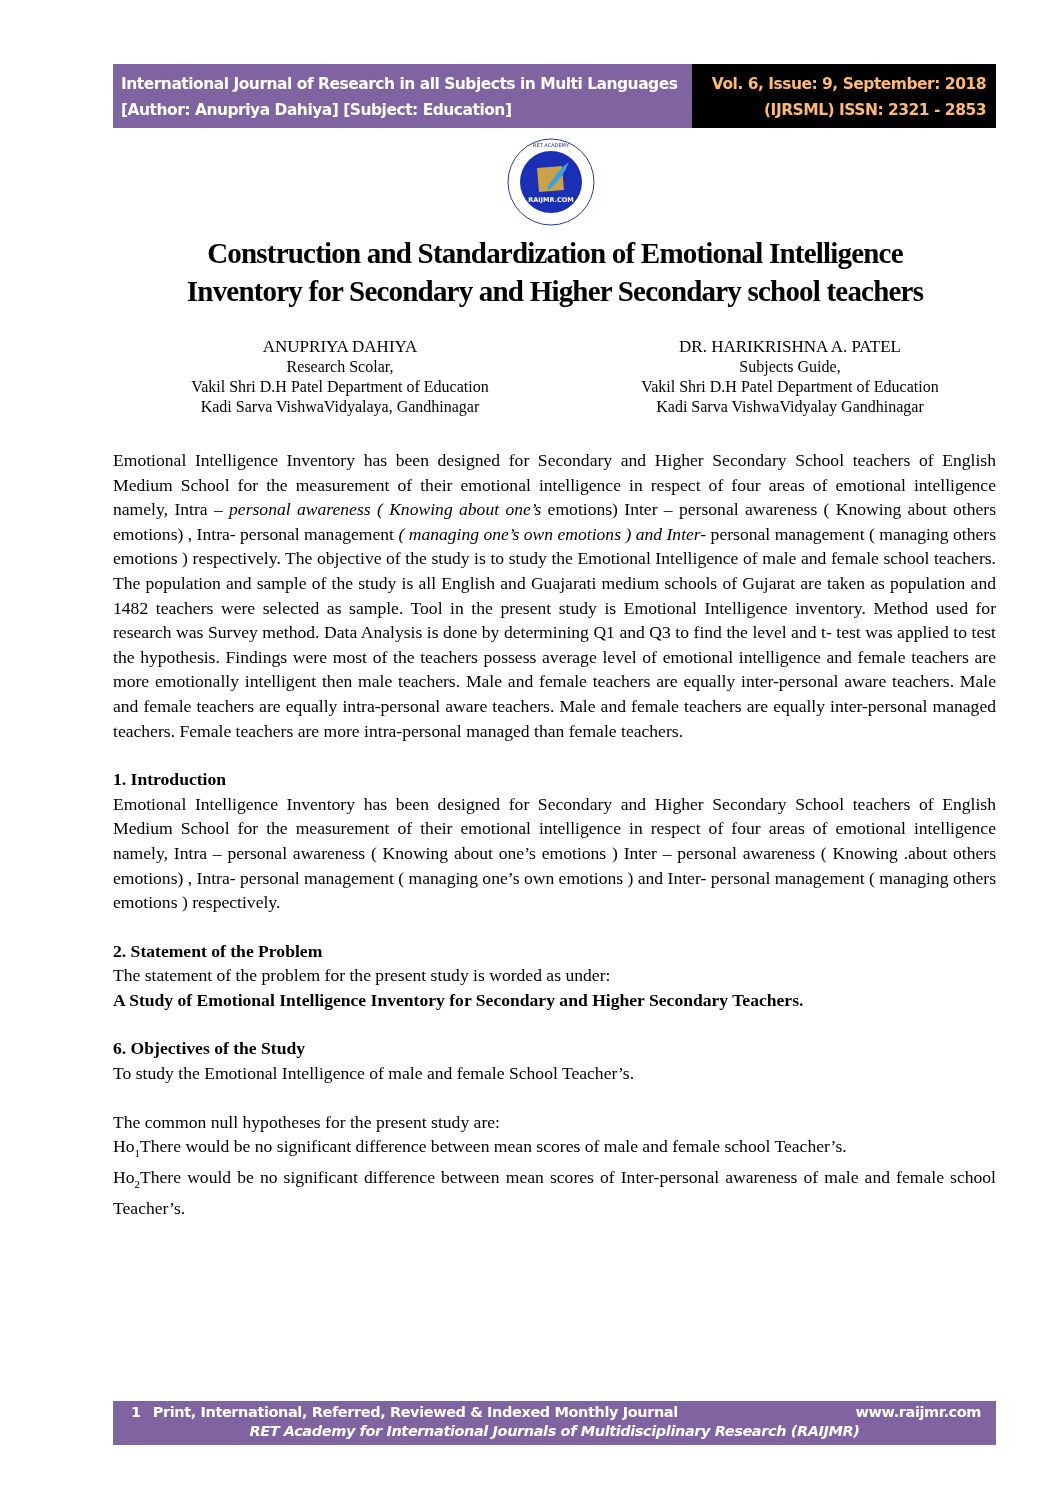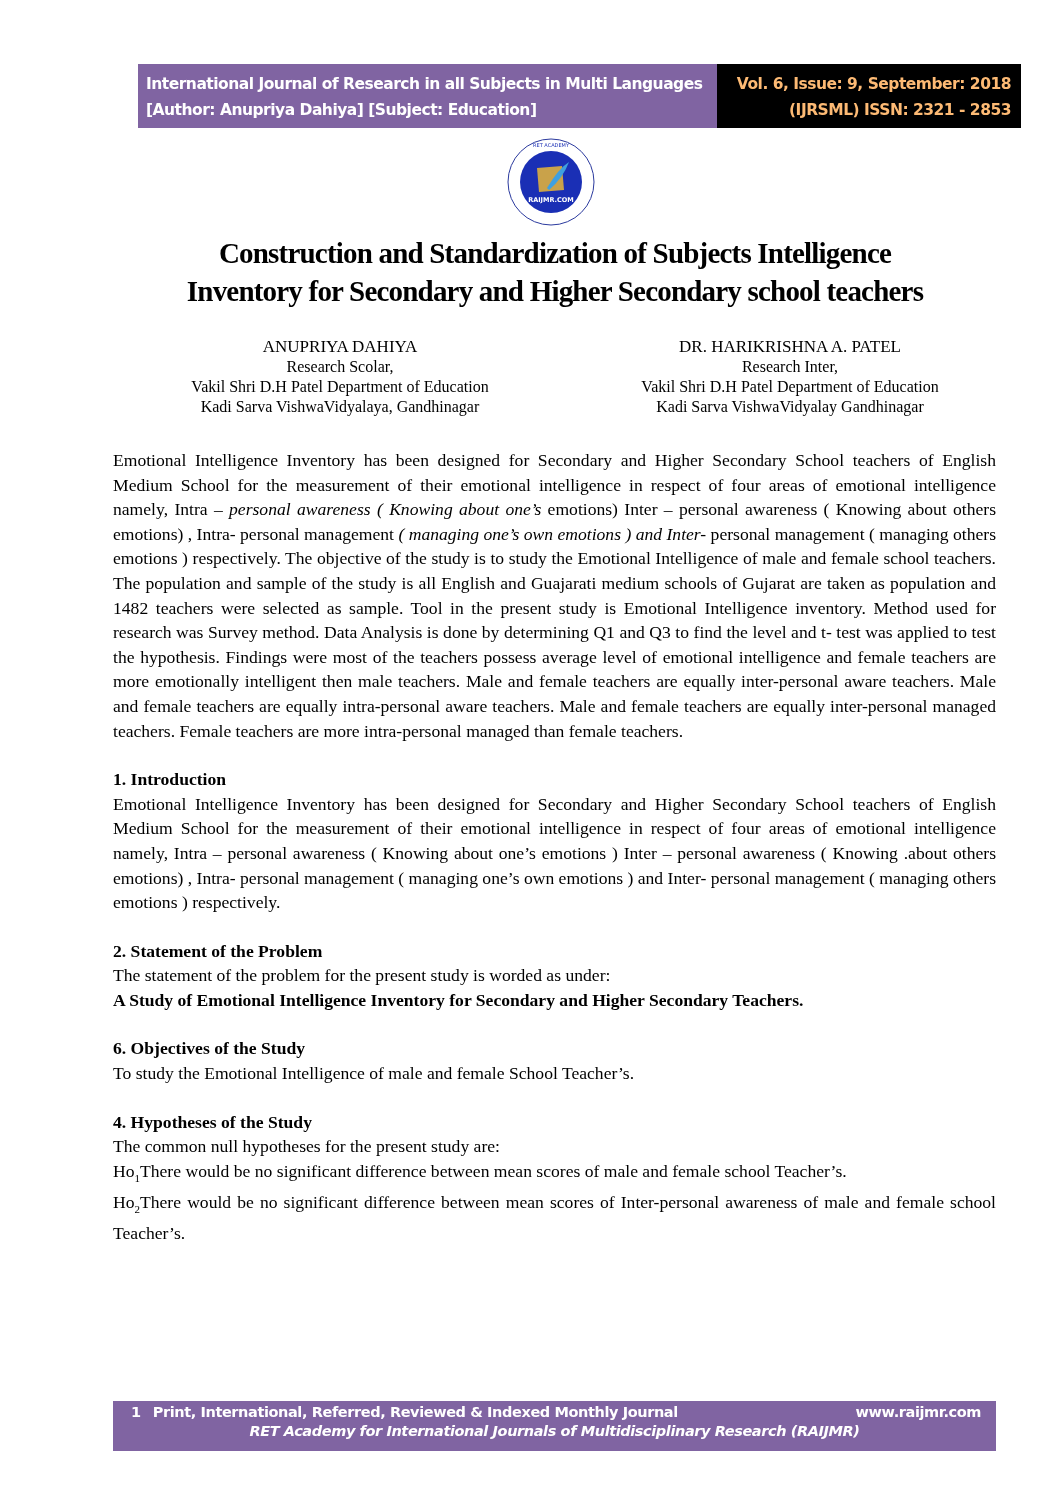--- a/index.html
+++ b/index.html
@@ -1,30 +1,30 @@
 <!DOCTYPE html>
 <html><head>
 <meta charset="utf-8">
 <style>
   html, body { margin: 0; padding: 0; background: #ffffff; }
   body { width: 1058px; height: 1497px; position: relative; overflow: hidden; font-family: "Liberation Serif", serif; color: #000; }
-  .hdr { position: absolute; left: 113px; top: 64px; width: 883px; height: 64px; display: flex; margin-left: 25px; }
+  .hdr { position: absolute; left: 113px; top: 64px; width: 883px; height: 64px; display: flex; }
   .hdr-left { width: 579px; background: #8064a2; color: #fff; font-family: "DejaVu Sans", sans-serif; font-weight: bold; font-size: 15.5px; padding: 7px 0 0 8px; box-sizing: border-box; line-height: 26px; letter-spacing: -0.5px; }
   .hdr-right { flex: 1; background: #000; color: #fdba74; font-family: "DejaVu Sans", sans-serif; font-weight: bold; font-size: 15.5px; text-align: right; padding: 7px 10px 0 0; box-sizing: border-box; line-height: 26px; letter-spacing: -0.5px; }
   .logo { position: absolute; left: 507px; top: 138px; width: 88px; height: 88px; }
   .title { position: absolute; left: 110px; top: 234px; width: 890px; text-align: center; font-weight: bold; font-size: 29px; line-height: 38px; letter-spacing: -0.8px; }
   .author { position: absolute; top: 337px; width: 420px; text-align: center; font-size: 16px; line-height: 20px; }
   .author .name { font-size: 17px; }
   .a1 { left: 130px; }
   .a2 { left: 580px; }
   .body { position: absolute; left: 113px; top: 448px; width: 883px; font-size: 17.6px; line-height: 24.6px; }
   .body p { margin: 0; text-align: justify; }
   .h { font-weight: bold; }
   .gap { height: 24px; }
-  .ftr { position: absolute; left: 113px; top: 1401px; width: 883px; height: 50px; background: #8064a2; color: #fff; font-family: "DejaVu Sans", sans-serif; font-weight: bold; font-size: 14.5px; letter-spacing: -0.4px; }
+  .ftr { position: absolute; left: 113px; top: 1401px; width: 883px; height: 44px; background: #8064a2; color: #fff; font-family: "DejaVu Sans", sans-serif; font-weight: bold; font-size: 14.5px; letter-spacing: -0.4px; }
   .ftr .row1 { position: absolute; left: 18px; top: 3px; width: 850px; display: flex; justify-content: space-between; }
   .ftr .row2 { position: absolute; left: 0; top: 22px; width: 883px; text-align: center; font-style: italic; }
   .pg { margin-right: 12px; }
 </style>
 </head>
 <body>
 
 <div class="hdr">
   <div class="hdr-left">
     <div>International Journal of Research in all Subjects in Multi Languages</div>
@@ -39,51 +39,50 @@
 <svg class="logo" viewBox="0 0 88 88">
   <circle cx="44" cy="44" r="43" fill="#ffffff" stroke="#2b3a9e" stroke-width="1"></circle>
   <circle cx="44" cy="44" r="31" fill="#1a2fb5"></circle>
   <path d="M30 30 L55 28 L57 52 L32 54 Z" fill="#c9a24a"></path>
   <path d="M40 50 Q52 30 62 24 Q56 40 42 52 Z" fill="#3fa0e0"></path>
   <text x="44" y="64" font-size="6.5" fill="#fff" text-anchor="middle" font-family="DejaVu Sans, sans-serif" font-weight="bold">RAIJMR.COM</text>
   <text x="44" y="9" font-size="5" fill="#1a2fb5" text-anchor="middle" font-family="DejaVu Sans, sans-serif">RET ACADEMY</text>
 </svg>
 
 <div class="title">
-  <div>Construction and Standardization of Subjects Intelligence</div>
+  <div>Construction and Standardization of Emotional Intelligence</div>
   <div>Inventory for Secondary and Higher Secondary school teachers</div>
 </div>
 
 <div class="author a1">
   <div class="name">ANUPRIYA DAHIYA</div>
   <div>Research Scolar,</div>
   <div>Vakil Shri D.H Patel  Department of Education</div>
   <div>Kadi Sarva VishwaVidyalaya, Gandhinagar</div>
 </div>
 <div class="author a2">
   <div class="name">DR. HARIKRISHNA A. PATEL</div>
-  <div>Research Inter,</div>
+  <div>Subjects Guide,</div>
   <div>Vakil Shri D.H Patel  Department of Education</div>
   <div>Kadi Sarva VishwaVidyalay Gandhinagar</div>
 </div>
 
 <div class="body">
   <p><span>Emotional Intelligence Inventory has been designed for Secondary and Higher Secondary School teachers of English Medium School for the measurement of their emotional intelligence in respect of four areas of emotional intelligence namely, Intra – </span><i>personal awareness ( Knowing about one’s</i><span> emotions) Inter – personal awareness ( Knowing about others emotions) , Intra- personal management </span><i>( managing one’s own emotions ) and Inter-</i><span> personal management ( managing others emotions ) respectively. The objective of the study is to study the Emotional Intelligence of male and female school teachers. The population and sample of the study is all English and Guajarati medium schools of Gujarat are taken as population and 1482 teachers were selected  as sample. Tool in the present study is Emotional Intelligence inventory. Method used for research was Survey method. Data Analysis is done by determining Q1 and Q3 to find the level and t- test was applied to test the hypothesis. Findings were most of the teachers possess average level of emotional intelligence and female teachers are more emotionally intelligent then male teachers. Male and female teachers are equally inter-personal aware teachers. Male and female teachers are equally intra-personal aware teachers. Male and female teachers are equally inter-personal managed  teachers. Female teachers are more intra-personal managed than female teachers.</span></p>
   <div class="gap"></div>
   <p class="h">1. Introduction</p>
   <p>Emotional Intelligence Inventory has been designed for Secondary and Higher Secondary School teachers of English Medium School for the measurement of their emotional intelligence in respect of four areas of emotional intelligence namely, Intra – personal awareness ( Knowing about one’s emotions ) Inter – personal awareness ( Knowing .about others emotions) , Intra- personal management ( managing one’s own emotions ) and Inter- personal management ( managing others emotions ) respectively.</p>
   <div class="gap"></div>
   <p class="h">2. Statement of the Problem</p>
   <p>The statement of the problem for the present study is worded as under:</p>
   <p class="h">A Study of Emotional Intelligence Inventory for Secondary and Higher Secondary Teachers.</p>
   <div class="gap"></div>
   <p class="h">6. Objectives of the Study</p>
   <p>To study the Emotional Intelligence of male and female School Teacher’s.</p>
   <div class="gap"></div>
-  <p class="h">4. Hypotheses of the Study</p>
   <p>The common null hypotheses for the present study are:</p>
   <p><span>Ho</span><sub style="font-size:11px">1</sub><span>There would be no significant difference between mean scores of male and female school Teacher’s.</span></p>
   <p><span>Ho</span><sub style="font-size:11px">2</sub><span>There would be no significant difference between mean scores of Inter-personal  awareness of male and female school Teacher’s.</span></p>
 </div>
 
 <div class="ftr">
   <div class="row1">
     <span><span class="pg">1</span><span>Print, International, Referred,  Reviewed &amp; Indexed Monthly Journal</span></span>
     <span>www.raijmr.com</span>
   </div>

